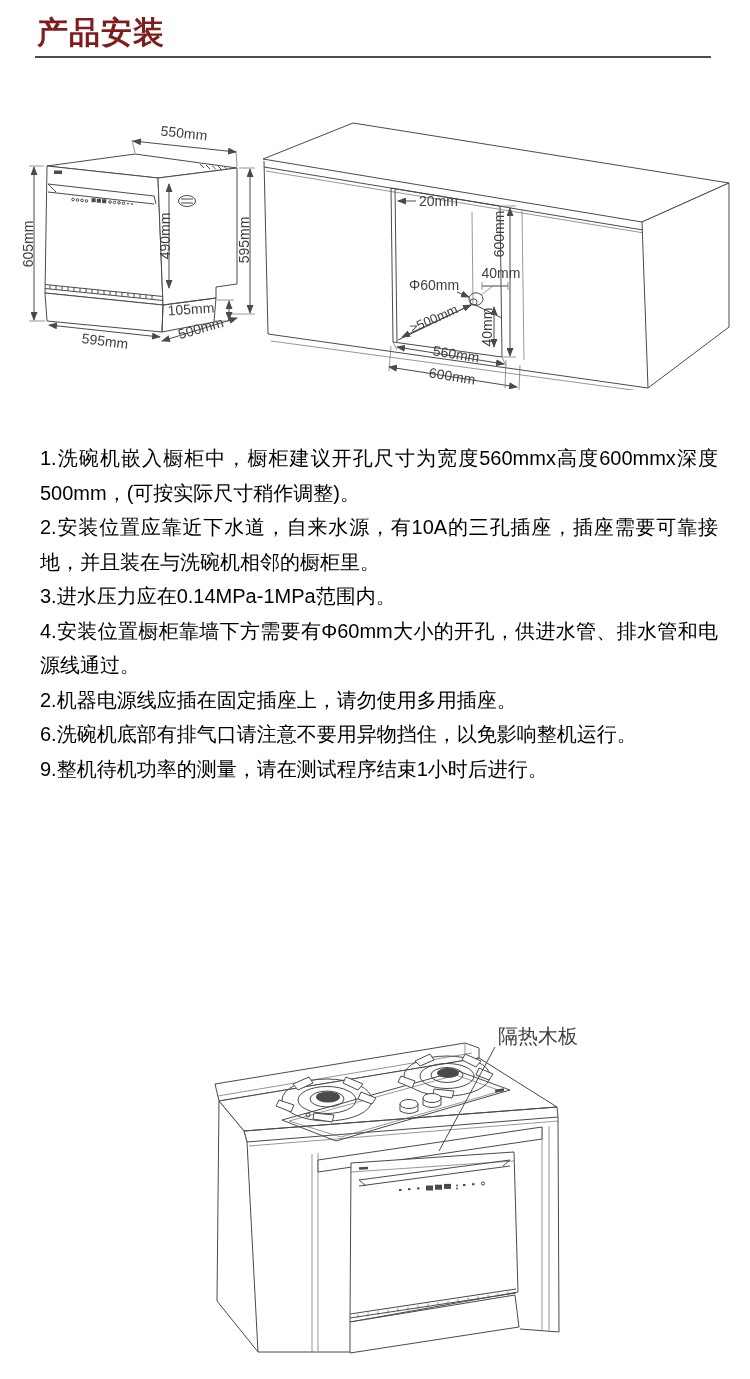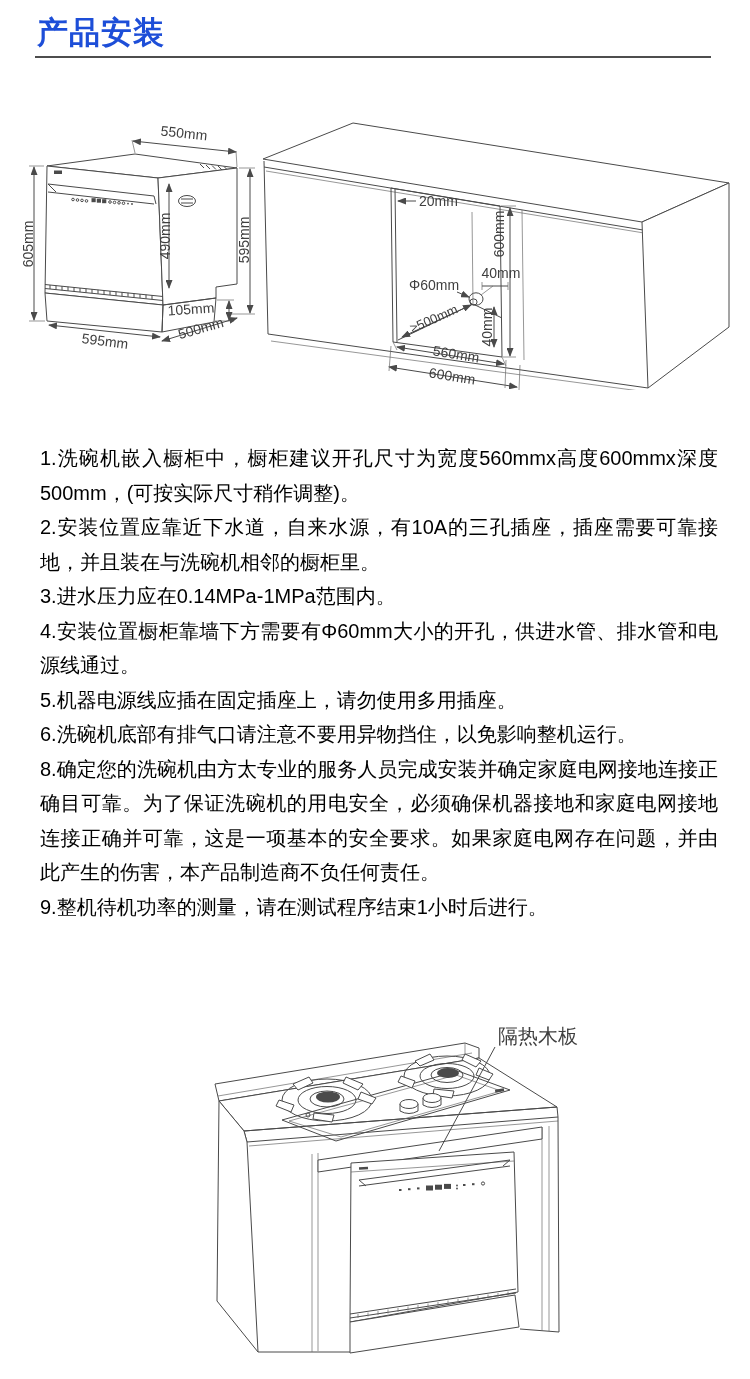--- a/index.html
+++ b/index.html
@@ -3,21 +3,21 @@
 <meta charset="utf-8">
 <style>
   html,body{margin:0;padding:0;}
   body{
     width:750px;height:1379px;position:relative;background:#ffffff;
     font-family:"Liberation Sans","DejaVu Sans",sans-serif;color:#3c3c3c;
     overflow:hidden;
   }
   .page-title{
     position:absolute;left:37px;top:12px;
-    font-size:31px;font-weight:bold;color:#1d4ed8;letter-spacing:1px;font-family:Liberation Serif, serif;
+    font-size:31px;font-weight:bold;color:#7f1d1d;letter-spacing:1px;font-family:Liberation Serif, serif;
   }
   .title-underline{
     position:absolute;left:35px;top:56px;width:676px;height:2px;background:#4d4d4d;
   }
   .diagram{position:absolute;}
   .diagram svg{display:block;}
   .instructions{
     position:absolute;left:40px;top:441px;width:678px;
     font-size:20px;line-height:34.5px;color:#000000;
   }
@@ -224,23 +224,22 @@
     <text class="dim" transform="rotate(9 192 257)" x="192" y="261" text-anchor="middle">600mm</text>
   </g>
 </svg>
 </div>
 
 <div class="instructions">
   <p>1.洗碗机嵌入橱柜中，橱柜建议开孔尺寸为宽度560mmx高度600mmx深度500mm，(可按实际尺寸稍作调整)。</p>
   <p>2.安装位置应靠近下水道，自来水源，有10A的三孔插座，插座需要可靠接地，并且装在与洗碗机相邻的橱柜里。</p>
   <p>3.进水压力应在0.14MPa-1MPa范围内。</p>
   <p>4.安装位置橱柜靠墙下方需要有Φ60mm大小的开孔，供进水管、排水管和电源线通过。</p>
-  <p>5.机器电源线应插在固定插座上，请勿使用多用插座。</p>
+  <p>2.机器电源线应插在固定插座上，请勿使用多用插座。</p>
   <p>6.洗碗机底部有排气口请注意不要用异物挡住，以免影响整机运行。</p>
-  <p>8.确定您的洗碗机由方太专业的服务人员完成安装并确定家庭电网接地连接正确目可靠。为了保证洗碗机的用电安全，必须确保机器接地和家庭电网接地连接正确并可靠，这是一项基本的安全要求。如果家庭电网存在问题，并由此产生的伤害，本产品制造商不负任何责任。</p>
   <p>9.整机待机功率的测量，请在测试程序结束1小时后进行。</p>
 </div>
 
 <div class="diagram" style="left:162px;top:1000px;">
 <svg width="460" height="379" viewBox="0 0 460 379">
 
   <path class="fillw" d="M53,84 L303,43 L317,48 L317,58 L57,101 Z"></path>
   <line class="thin" x1="303" y1="43" x2="303" y2="55"></line>
   <line class="thin" x1="56" y1="96" x2="310" y2="53"></line>
 

